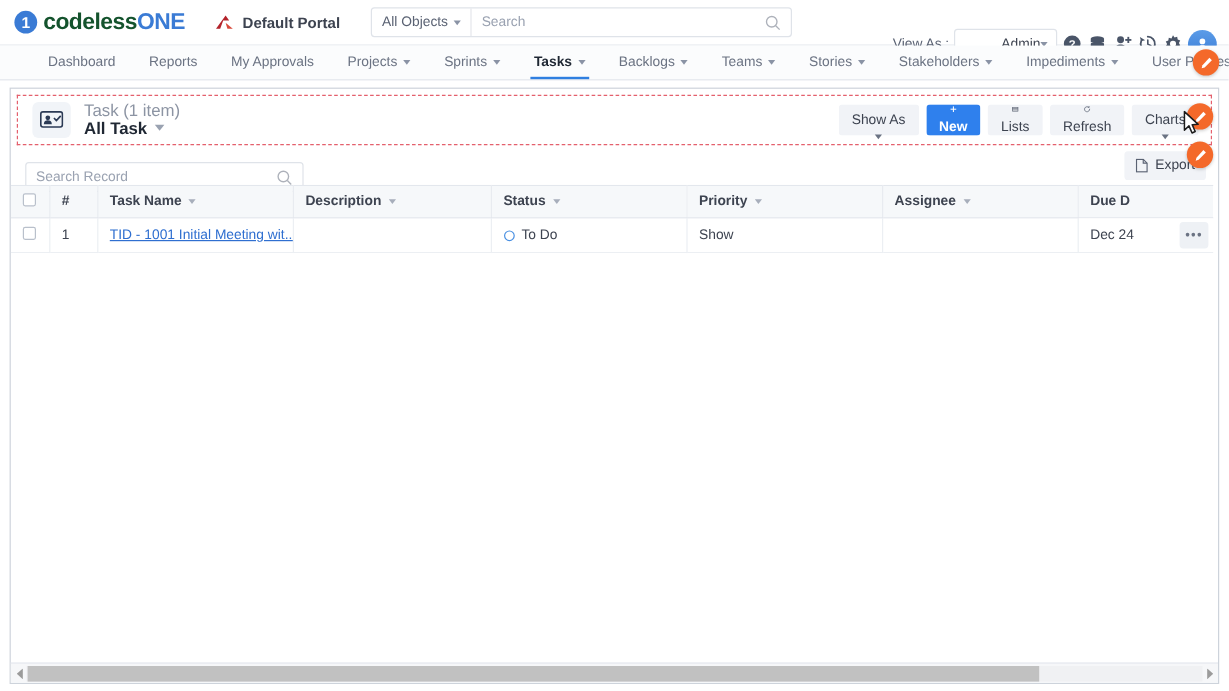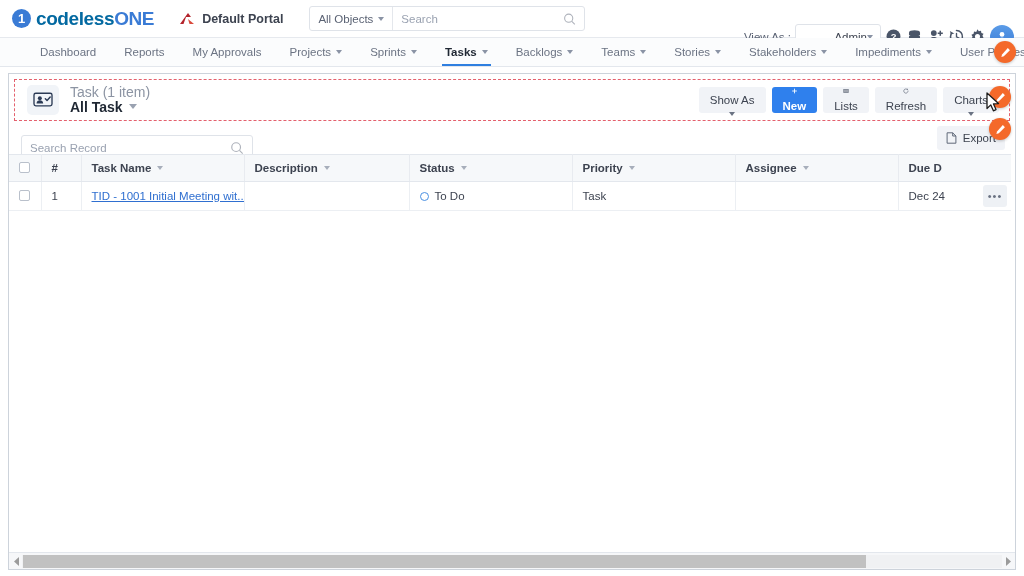--- a/index.html
+++ b/index.html
@@ -26,31 +26,31 @@
   }
   .logo-wrap { display:flex; align-items:center; gap:5px; }
   .logo-mark {
     width:19px; height:19px; border-radius:50%;
     background:#3a7bd5;
     display:flex; align-items:center; justify-content:center;
     color:#fff; font-size:13px; font-weight:700; line-height:1;
     font-family:"Liberation Sans", sans-serif;
   }
   .logo-text { font-size:19px; font-weight:700; letter-spacing:-0.4px; }
-  .logo-text .a { color:#0369a1; }
+  .logo-text .a { color:#14532d; }
   .logo-text .b { color:#3a7bd5; }
 
   .portal { display:flex; align-items:center; gap:7px; margin-left:25px; }
   .portal-mark { width:16px; height:14px; display:block; }
   .portal-name { font-size:12.5px; color:#3d4350; font-weight:600; }
 
   .searchgroup {
     margin-left:26px;
     display:flex; align-items:center;
-    width:276px; height:25px;
+    width:351px; height:25px;
     border:1px solid #dfe3e9; border-radius:3px;
     background:#fff;
   }
   .obj-select {
     display:flex; align-items:center; gap:5px;
     height:100%; padding:0 8px;
     font-size:11.5px; color:#5a6273;
     border-right:1px solid #e4e7ec;
     white-space:nowrap; cursor:pointer;
   }
@@ -499,21 +499,21 @@
             <td>
               <span class="tlink">TID - 1001 Initial Meeting wit...</span>
             </td>
             <td></td>
             <td>
               <span class="status-chip">
                 <i class="status-dot"></i>
                 <span>To Do</span>
               </span>
             </td>
-            <td>Task</td>
+            <td>Show</td>
             <td></td>
             <td style="border-right:none;position:relative;padding-right:32px;">
               <span>Dec 24</span>
               <span class="ellipsis-btn" style="position:absolute;right:4px;top:3px;">•••</span>
             </td>
           </tr>
         </tbody>
       </table>
       <div class="gridbody"></div>
     </div>

